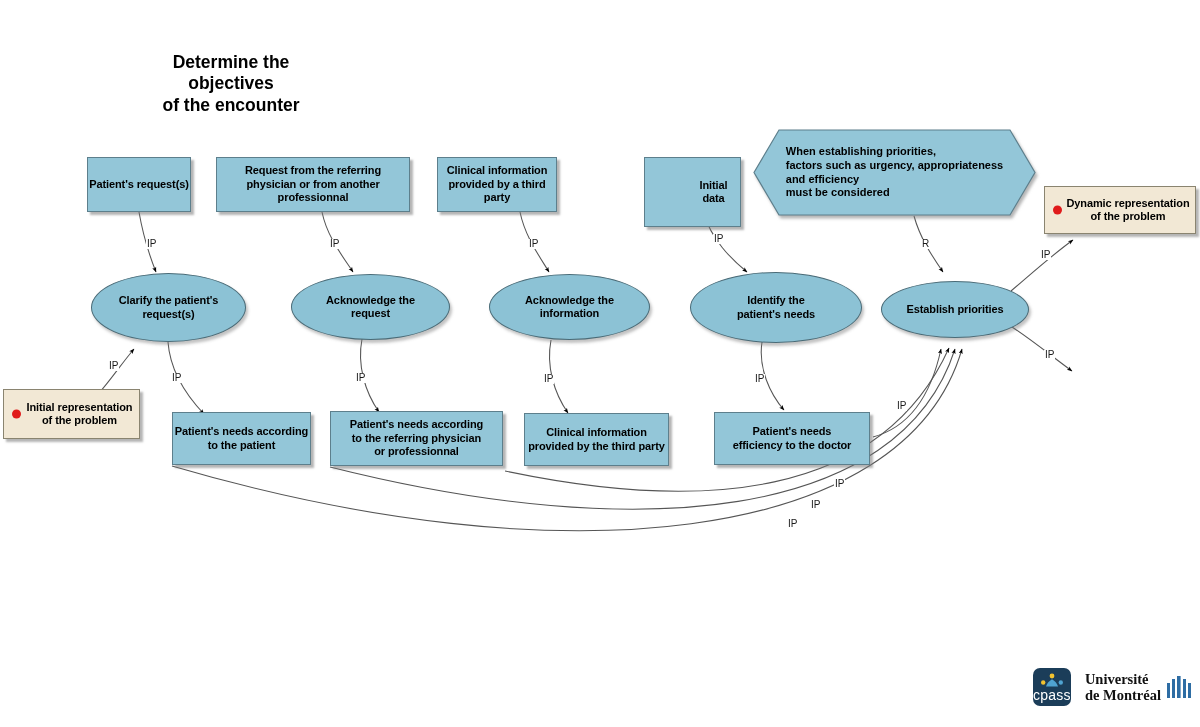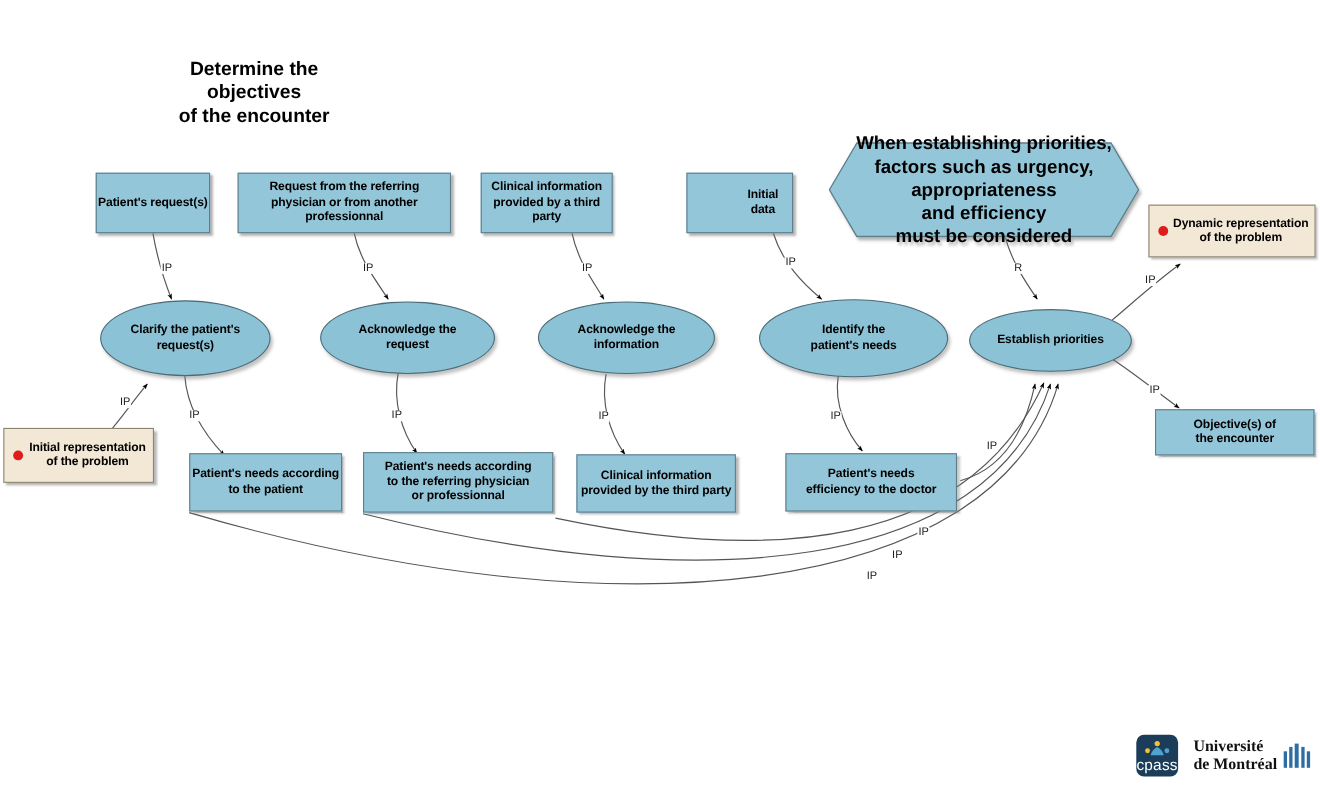--- a/index.html
+++ b/index.html
@@ -75,23 +75,22 @@
   }
   .hexwrap svg { display: block; }
   .hexwrap .hextext {
     position: absolute;
     left: 0; top: 0;
     width: 100%;
     height: 100%;
     display: flex;
     align-items: center;
     justify-content: center;
-    text-align: center;
     font-weight: bold;
-    font-size: 17px;
+    font-size: 11px;
     line-height: 1.25;
     color: #000;
   }
   #title {
     position: absolute;
     left: 128px;
     top: 52px;
     width: 206px;
     text-align: center;
     font-weight: bold;
@@ -224,21 +223,21 @@
   </div>
 
   <div class="node box" style="left:216px; top:157px; width:194px; height:55px; padding:0 6px;justify-content:center;">
     <span>Request from the referring physician or from another professionnal</span>
   </div>
 
   <div class="node box" style="left:437px; top:157px; width:120px; height:55px; padding:0 5px;">
     <span>Clinical information provided by a third party</span>
   </div>
 
-  <div class="node box" style="left:624px; top:157px; width:97px; height:55px;padding-left:42px;">
+  <div class="node box" style="left:644px; top:157px; width:97px; height:70px;padding-left:42px;">
     <span>Initial data</span>
   </div>
 
   <div class="hexwrap" style="left:753px; top:129px; width:283px; height:87px;">
     <svg width="283" height="87" viewBox="0 0 283 87">
       <polygon points="26,1 257,1 282,43.5 257,86 26,86 1,43.5" fill="#93C6D8" stroke="#5d7f8c" stroke-width="1.2"></polygon>
     </svg>
     <div class="hextext">
       <div>
         <div>When establishing priorities,</div>
@@ -250,26 +249,20 @@
   </div>
 
   <div class="node repbox" style="left:1044px; top:186px; width:152px; height:48px; position:absolute;">
     <span class="dot"></span>
     <span class="txt">
       <span>Dynamic representation</span><br>
       <span>of the problem</span>
     </span>
   </div>
 
-  <div class="node box" style="left:1050px; top:372px; width:145px; height:42px;">
-    <span>
-      <span>Objective(s) of</span><br>
-      <span>the encounter</span>
-    </span>
-  </div>
 
   <div class="node ellipse" style="left:91px; top:273px; width:155px; height:69px;">
     <span>
       <span>Clarify the patient's</span><br>
       <span>request(s)</span>
     </span>
   </div>
 
   <div class="node ellipse" style="left:291px; top:274px; width:159px; height:66px;">
     <span>

